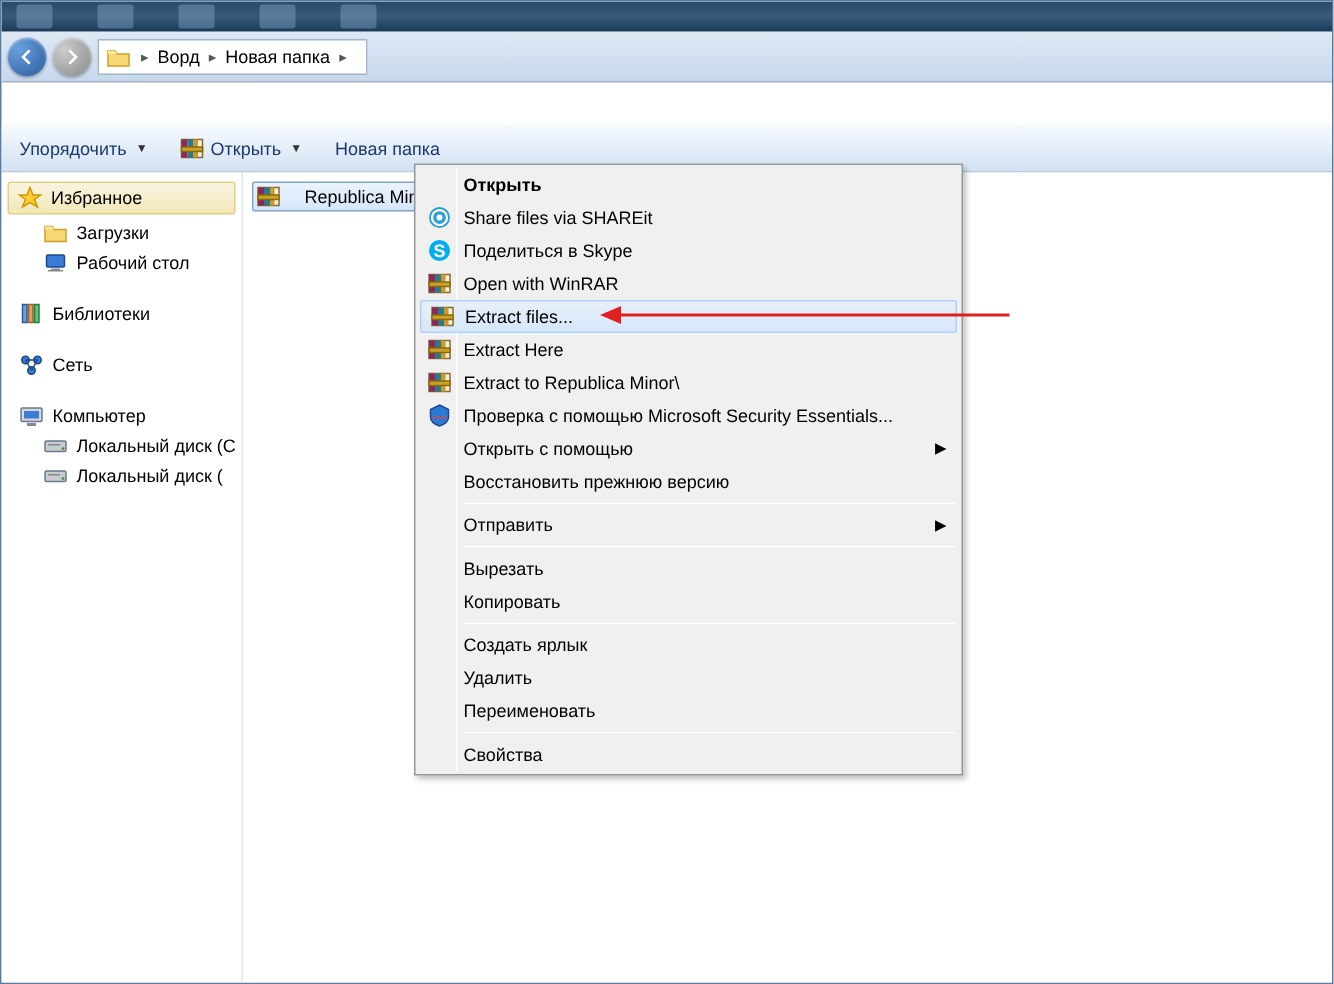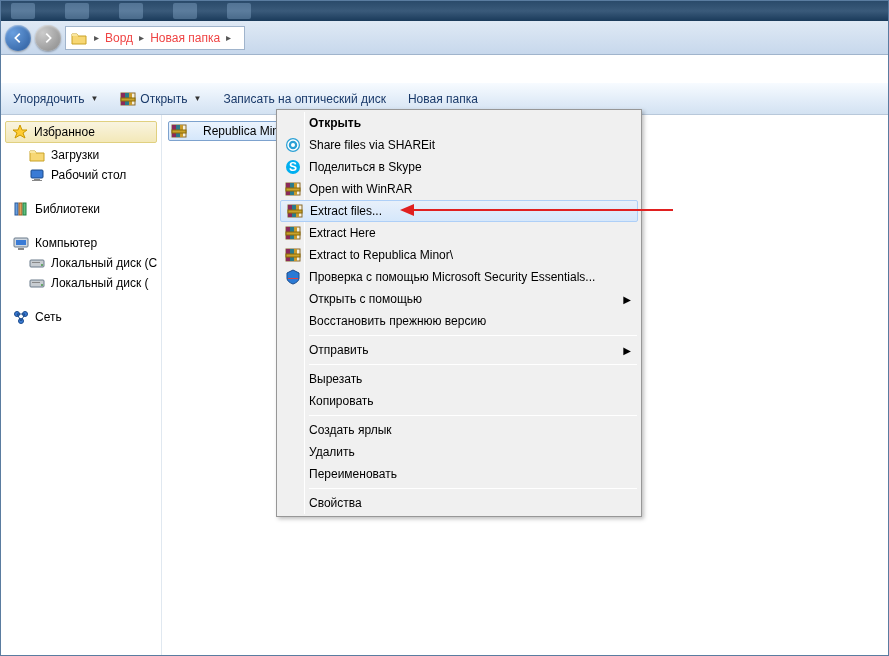--- a/index.html
+++ b/index.html
@@ -31,21 +31,21 @@
     height: 24px;
     background: #fff;
     border: 1px solid #a0b4cc;
     display: flex;
     align-items: center;
     padding: 0 2px;
     min-width: 180px;
   }
   .breadcrumb .folder-ico { width: 18px; height: 16px; margin: 0 2px; }
   .breadcrumb .sep { color: #555; padding: 0 4px; font-size: 10px; }
-  .breadcrumb .crumb { padding: 0 2px; color: #ef4444; cursor: pointer; }
+  .breadcrumb .crumb { padding: 0 2px; color: #000000; cursor: pointer; }
   
   .toolbar {
     height: 32px;
     background: linear-gradient(to bottom, #f7fbff 0%, #e4eef9 50%, #d3e2f2 100%);
     border-bottom: 1px solid #b8c8da;
     display: flex;
     align-items: center;
     padding: 0 8px;
     gap: 14px;
     margin-top: 28px;
@@ -190,23 +190,20 @@
       <span class="drop">▼</span>
   </div>
   <div class="tool-item">
     <svg class="ico" width="16" height="16" viewBox="0 0 16 16">
         <use href="#ico-winrar"></use>
       </svg>
     <span>Открыть</span>
       <span class="drop">▼</span>
   </div>
   <div class="tool-item">
-    <span>Записать на оптический диск</span>
-  </div>
-  <div class="tool-item">
     <span>Новая папка</span>
   </div>
 </div>
 
 <div class="main">
   <div class="sidebar">
     <div class="side-group">
       <div class="side-item fav-head">
         <svg class="ico" viewBox="0 0 16 16">
             <use href="#ico-star"></use>
@@ -230,43 +227,43 @@
       <div class="side-item">
         <svg class="ico" viewBox="0 0 16 16">
             <use href="#ico-library"></use>
           </svg>
         <span>Библиотеки</span>
       </div>
     </div>
     <div class="side-group">
       <div class="side-item">
         <svg class="ico" viewBox="0 0 16 16">
-            <use href="#ico-computer"></use>
-          </svg>
-        <span>Компьютер</span>
-      </div>
-      <div class="side-item sub">
-        <svg class="ico" viewBox="0 0 16 16">
-            <use href="#ico-drive"></use>
-          </svg>
-        <span>Локальный диск (C</span>
-      </div>
-      <div class="side-item sub">
-        <svg class="ico" viewBox="0 0 16 16">
-            <use href="#ico-drive"></use>
-          </svg>
-        <span>Локальный диск (</span>
+            <use href="#ico-network"></use>
+          </svg>
+        <span>Сеть</span>
       </div>
     </div>
     <div class="side-group">
       <div class="side-item">
         <svg class="ico" viewBox="0 0 16 16">
-            <use href="#ico-network"></use>
-          </svg>
-        <span>Сеть</span>
+            <use href="#ico-computer"></use>
+          </svg>
+        <span>Компьютер</span>
+      </div>
+      <div class="side-item sub">
+        <svg class="ico" viewBox="0 0 16 16">
+            <use href="#ico-drive"></use>
+          </svg>
+        <span>Локальный диск (C</span>
+      </div>
+      <div class="side-item sub">
+        <svg class="ico" viewBox="0 0 16 16">
+            <use href="#ico-drive"></use>
+          </svg>
+        <span>Локальный диск (</span>
       </div>
     </div>
   </div>
 
   <div class="content">
     <div class="file-item">
       <svg class="ico" viewBox="0 0 16 16">
           <use href="#ico-winrar"></use>
         </svg>
       <span>Republica Minor</span>

